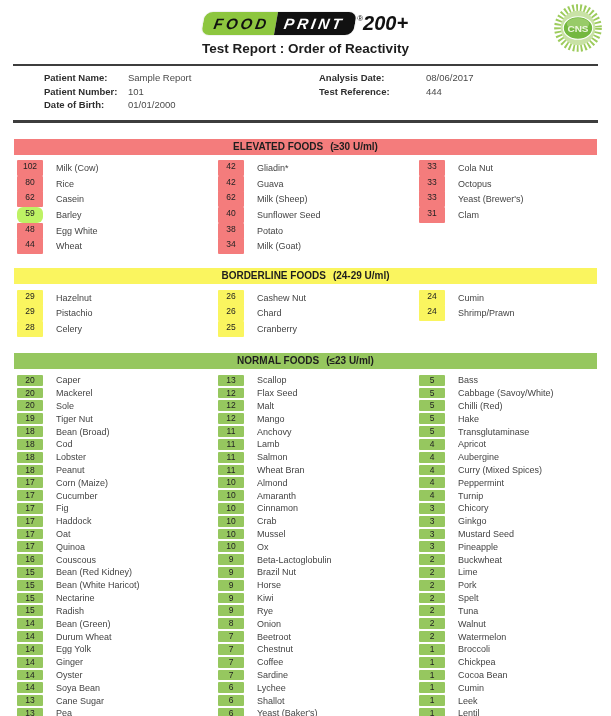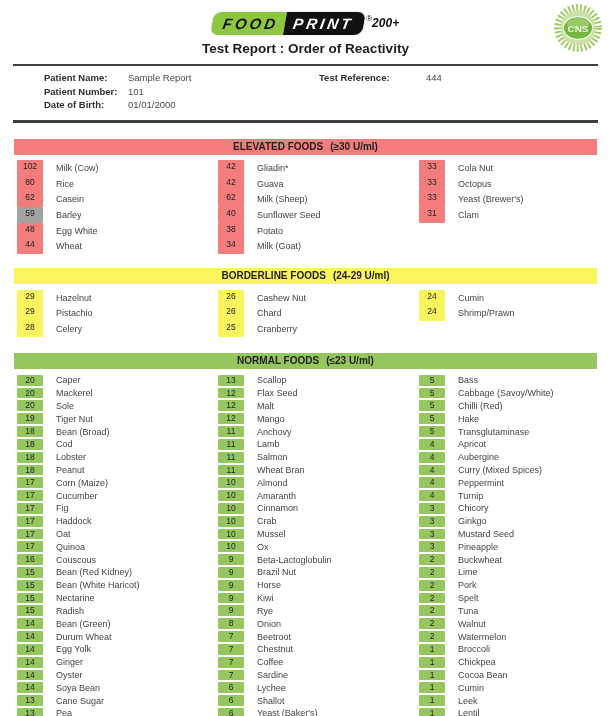--- a/index.html
+++ b/index.html
@@ -11,21 +11,21 @@
   .top-header { padding-top:8px; position:relative; }
   .logo-row { display:flex; justify-content:center; align-items:center; height:30px; }
   .logo-plate { display:flex; transform:skewX(-10deg); border-radius:8px; overflow:hidden; box-shadow:0 0 0 1px rgba(0,0,0,0.05); }
   .plate-food, .plate-print {
     font-style:italic; font-weight:bold; font-size:15px; letter-spacing:3px;
     padding:3px 7px 3px 11px; line-height:17px;
   }
   .plate-food { background:#8DC63F; color:#101010; }
   .plate-print { background:#111111; color:#ffffff; padding-left:8px; padding-right:11px; }
   .reg-mark { font-size:8px; vertical-align:top; margin:0 0 0 2px; position:relative; top:-5px; color:#111; }
-  .logo-suffix { font-weight:bold; font-style:italic; font-size:12px; color:#111; }
+  .logo-suffix { font-weight:bold; font-style:italic; font-size:20px; color:#111; }
   .report-subtitle { text-align:center; font-weight:bold; font-size:13.5px; color:#1c1c1c; margin-top:3px; }
   .cns-badge { position:absolute; top:2px; right:7px; width:52px; height:52px; }
   
   .patient-block {
     margin:8px 13px 0 13px;
     border-top:2px solid #3d3d3d; border-bottom:3px solid #3d3d3d;
   }
   .patient-content { display:flex; padding:5px 0 8px 0; font-size:9.5px; line-height:13.5px; }
   .p-col-left { margin-left:31px; width:275px; }
   .p-field { display:flex; }
@@ -90,20 +90,24 @@
         <span class="p-label">Patient Number:</span>
         <span class="p-value">101</span>
       </div>
       <div class="p-field">
         <span class="p-label">Date of Birth:</span>
         <span class="p-value">01/01/2000</span>
       </div>
     </div>
     <div class="p-col-right">
       <div class="p-field">
+        <span class="p-label">Analysis Date:</span>
+        <span class="p-value">08/06/2017</span>
+      </div>
+      <div class="p-field">
         <span class="p-label">Test Reference:</span>
         <span class="p-value">444</span>
       </div>
     </div>
   </div>
 </div>
 
 <div class="section spacious sec-elevated">
   <div class="section-header" style="background: rgb(244, 124, 124);">
     <span>ELEVATED FOODS</span><span class="rng">(≥30 U/ml)</span>
@@ -116,21 +120,21 @@
         </div>
         <div class="row">
           <span class="badge" style="background: rgb(244, 124, 124);">80</span>
           <span class="food-label">Rice</span>
         </div>
         <div class="row">
           <span class="badge" style="background: rgb(244, 124, 124);">62</span>
           <span class="food-label">Casein</span>
         </div>
         <div class="row">
-          <span class="badge" style="background: #a3a3a3;">59</span>
+          <span class="badge" style="background: #bef264; border-radius: 6px;">59</span>
           <span class="food-label">Barley</span>
         </div>
         <div class="row">
           <span class="badge" style="background: rgb(244, 124, 124);">48</span>
           <span class="food-label">Egg White</span>
         </div>
         <div class="row">
           <span class="badge" style="background: rgb(244, 124, 124);">44</span>
           <span class="food-label">Wheat</span>
         </div>

